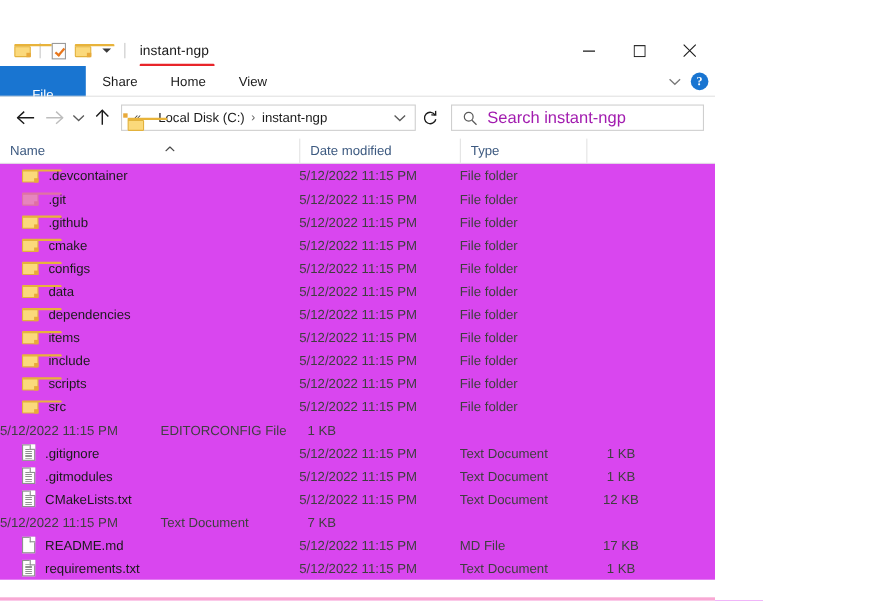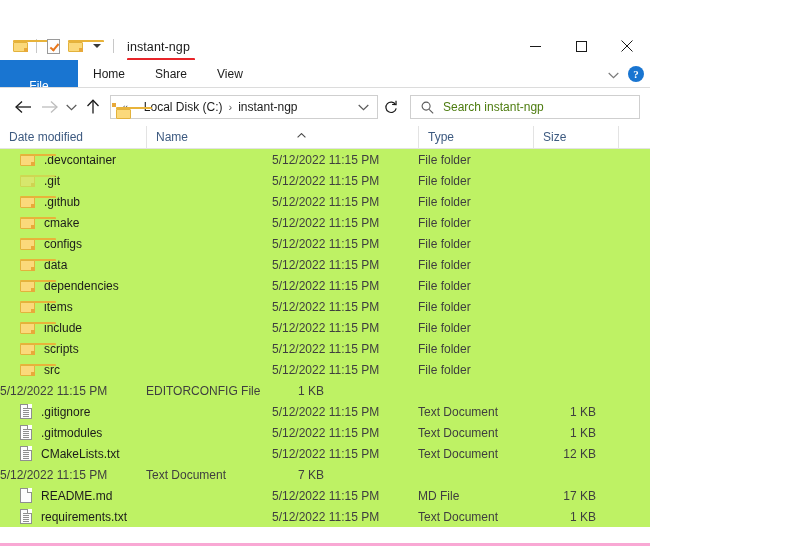--- a/index.html
+++ b/index.html
@@ -47,36 +47,36 @@
   .addrbar{height:38px;display:flex;align-items:center;padding:0 10px;gap:0;position:relative;background:#fff;}
   .navbtn{width:26px;height:30px;display:flex;align-items:center;justify-content:center;}
   .navbtn.small{width:18px;}
   .addrbox{flex:0 0 auto;width:268px;height:24px;border:1px solid #cfcfcf;background:#fff;display:flex;align-items:center;margin-left:4px;position:relative;box-sizing:border-box;}
   .addr-folder{margin-left:5px;}
   .crumbs{display:flex;align-items:center;font-size:12px;color:#1b1b1b;margin-left:6px;gap:0;}
   .crumb-sep{color:#5a5a5a;margin:0 6px;font-size:11px;}
   .crumb-dd{position:absolute;right:8px;top:0;height:22px;display:flex;align-items:center;}
   .refresh{width:26px;height:30px;display:flex;align-items:center;justify-content:center;}
   .searchbox{flex:1;height:24px;border:1px solid #cfcfcf;background:#fff;display:flex;align-items:center;margin-left:6px;box-sizing:border-box;}
-  .search-ph{font-size:12px;color:#4d7c0f;margin-left:9px;}
+  .search-ph{font-size:15px;color:#a21caf;margin-left:9px;}
 
   
   .colhead{height:22px;display:flex;align-items:center;border-bottom:1px solid #e3e3e3;position:relative;background:#fff;}
   .ch{font-size:12px;color:#3d5a80;box-sizing:border-box;padding-left:9px;position:relative;height:22px;display:flex;align-items:center;}
   .ch:not(:first-child){border-left:1px solid #e3e3e3;}
   .sortcaret{position:absolute;left:150px;top:1px;width:9px;height:5px;}
 
   
-  .filelist{position:relative;background:#bef264;}
+  .filelist{position:relative;background:#d946ef;}
   .row{height:21px;display:flex;align-items:center;font-size:12px;color:#1b1b1b;}
   .c-name{width:272px;display:flex;align-items:center;box-sizing:border-box;padding-left:20px;}
   .c-name .label{margin-left:9px;}
   .c-date{width:146px;color:#3f3f3f;box-sizing:border-box;}
   .c-type{width:115px;color:#3f3f3f;box-sizing:border-box;}
-  .c-size{width:85px;color:#3f3f3f;box-sizing:border-box;text-align:right;padding-right:22px;}
+  .c-size{width:85px;color:#3f3f3f;box-sizing:border-box;text-align:center;padding-right:22px;}
 
   .file-ico{position:relative;width:12px;height:15px;background:#fdfdfd;border:1px solid #8f8f8f;box-sizing:border-box;}
   .file-ico .corner{position:absolute;right:-1px;top:-1px;width:4px;height:4px;background:#fff;border-left:1px solid #8f8f8f;border-bottom:1px solid #8f8f8f;}
   .file-ico.lined .lines{position:absolute;left:2px;top:3px;right:2px;height:9px;
     background:repeating-linear-gradient(to bottom,#8f8f8f 0px,#8f8f8f 1px,transparent 1px,transparent 2px);}
 
   
   .statusbar{position:absolute;left:0;right:0;bottom:0;height:30px;border-top:5px solid #f9a8d4;display:flex;align-items:flex-end;background:#fff;}
   .status-text{font-size:12px;color:#27416b;margin-left:9px;}
   .status-sep{width:1px;height:14px;background:#d2d2d2;margin-left:14px;}
@@ -136,22 +136,22 @@
         <svg width="12" height="12" viewBox="0 0 12 12">
             <line x1="0.5" y1="0.5" x2="11.5" y2="11.5" stroke="#1a1a1a" stroke-width="1"></line>
             <line x1="11.5" y1="0.5" x2="0.5" y2="11.5" stroke="#1a1a1a" stroke-width="1"></line>
           </svg>
       </div>
     </div>
   </div>
 
   <div class="tabsrow">
     <div class="tab file">File</div>
+    <div class="tab">Share</div>
     <div class="tab">Home</div>
-    <div class="tab">Share</div>
     <div class="tab">View</div>
     <div class="ribbon-right">
       <span>
         <svg width="11" height="7" viewBox="0 0 11 7">
             <polyline points="0.7,1 5.5,5.6 10.3,1" fill="none" stroke="#7a7a7a" stroke-width="1.2"></polyline>
           </svg>
       </span>
       <span class="help-ico">?</span>
     </div>
     <div class="ribbon-divider"></div>
@@ -214,31 +214,30 @@
             <line x1="8.1" y1="8.3" x2="12.2" y2="12.4" stroke="#5a5a5a" stroke-width="1.1"></line>
           </svg>
       </span>
       <span class="search-ph">Search instant-ngp</span>
     </div>
 
     <span class="redline" style="left: 141px; top: 80px; width: 193px; position: absolute; background: rgb(232, 37, 42);"></span>
   </div>
 
   <div class="colhead">
-    <div class="ch" style="width:146px;">Date modified</div>
     <div class="ch" style="width:272px;">
       <span>Name</span>
       <span class="sortcaret">
         <svg width="9" height="5" viewBox="0 0 9 5">
             <polyline points="0.6,4.4 4.5,0.6 8.4,4.4" fill="none" stroke="#4a4a4a" stroke-width="1.1"></polyline>
           </svg>
       </span>
     </div>
+    <div class="ch" style="width:146px;">Date modified</div>
     <div class="ch" style="width:115px;">Type</div>
-    <div class="ch" style="width:85px;">Size</div>
     <div class="ch" style="flex:1;"></div>
   </div>
 
   <div class="filelist" id="filelist">
       <div class="row">
         <div class="c-name">
           <span class="folder-ico">
             <span class="tab"></span>
             <span class="body"></span>
             <span class="fold"></span>

